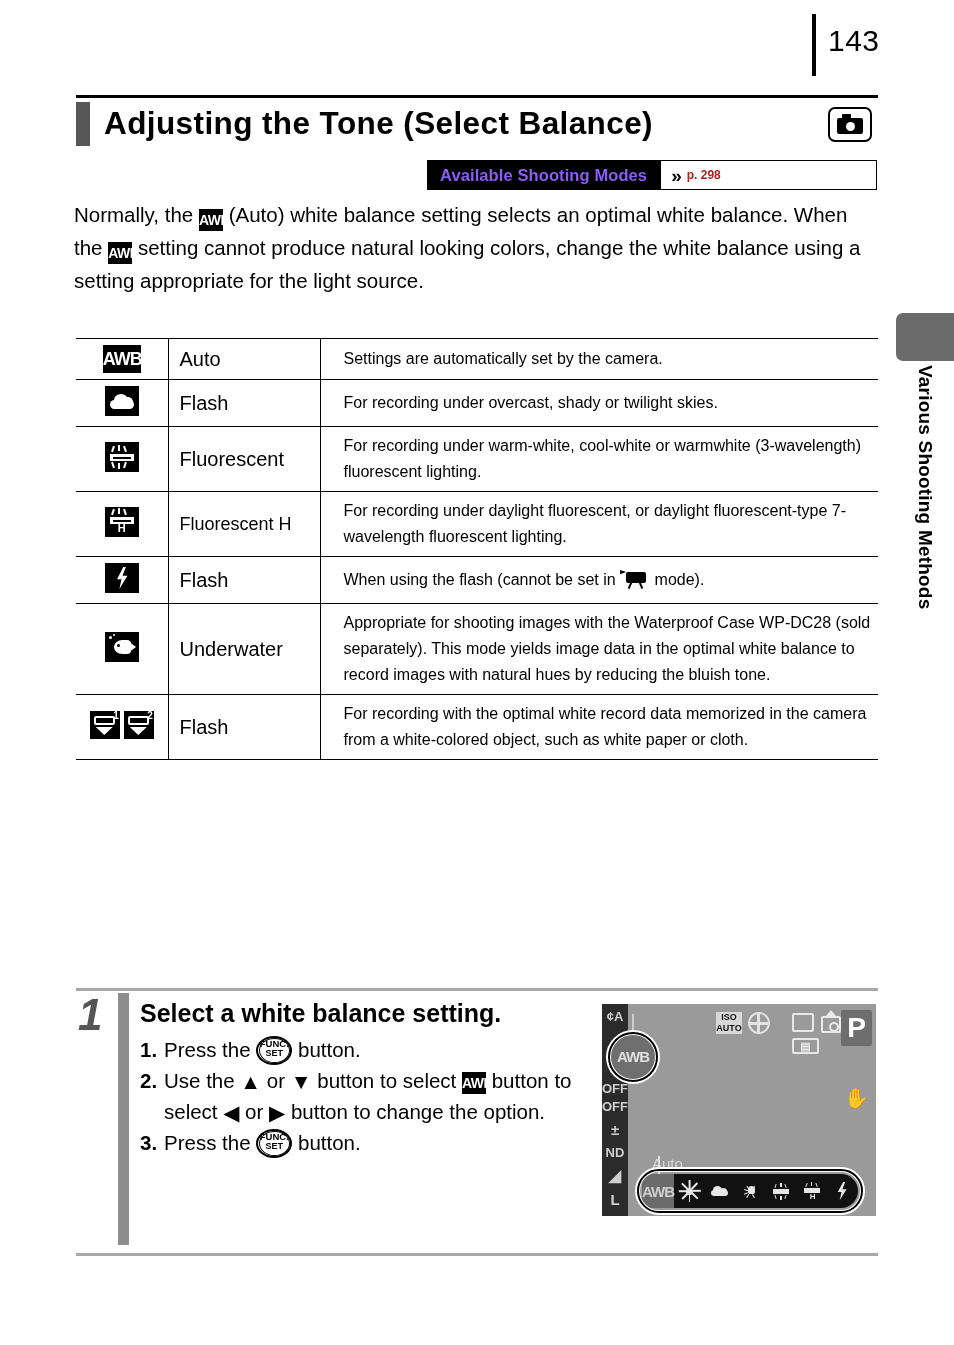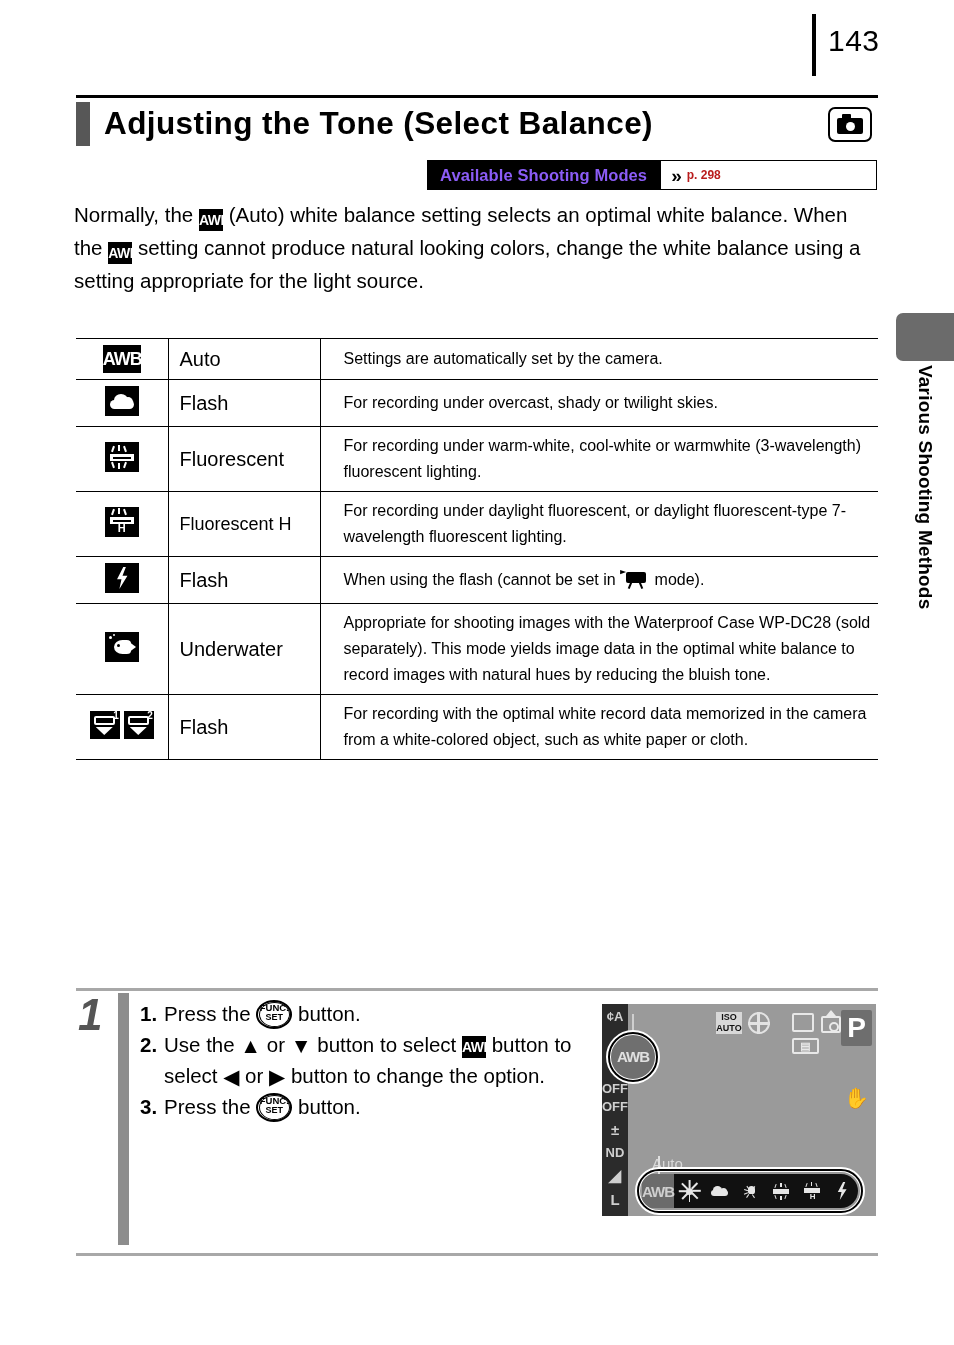--- a/index.html
+++ b/index.html
@@ -488,20 +488,21 @@
       <td class="c-desc">For recording with the optimal white record data memorized in the camera from a white-colored object, such as white paper or cloth.</td>
     </tr>
   </tbody>
 </table>
 
 <div class="step-rule"></div>
 <div class="step-num">1</div>
 <div class="step-bar"></div>
 
 <div class="step-body">
+  <div class="step-title">Select a white balance setting.</div>
   <div class="step-list">
 
     <div class="step-item">
       <span class="n">1.</span>
       <span class="t"><span>Press the </span><span class="fs-btn"><span class="o"></span><span class="i"></span><span class="t1">FUNC.</span><span class="t2">SET</span></span><span> button.</span></span>
     </div>
 
     <div class="step-item">
       <span class="n">2.</span>
       <span class="t"><span>Use the </span><span class="arw">▲</span><span> or </span><span class="arw">▼</span><span> button to select </span><span class="chip chip-awb">AWB</span> <span>button to select </span><span class="arw">◀</span><span> or </span><span class="arw">▶</span><span> button to change the option.</span></span>

